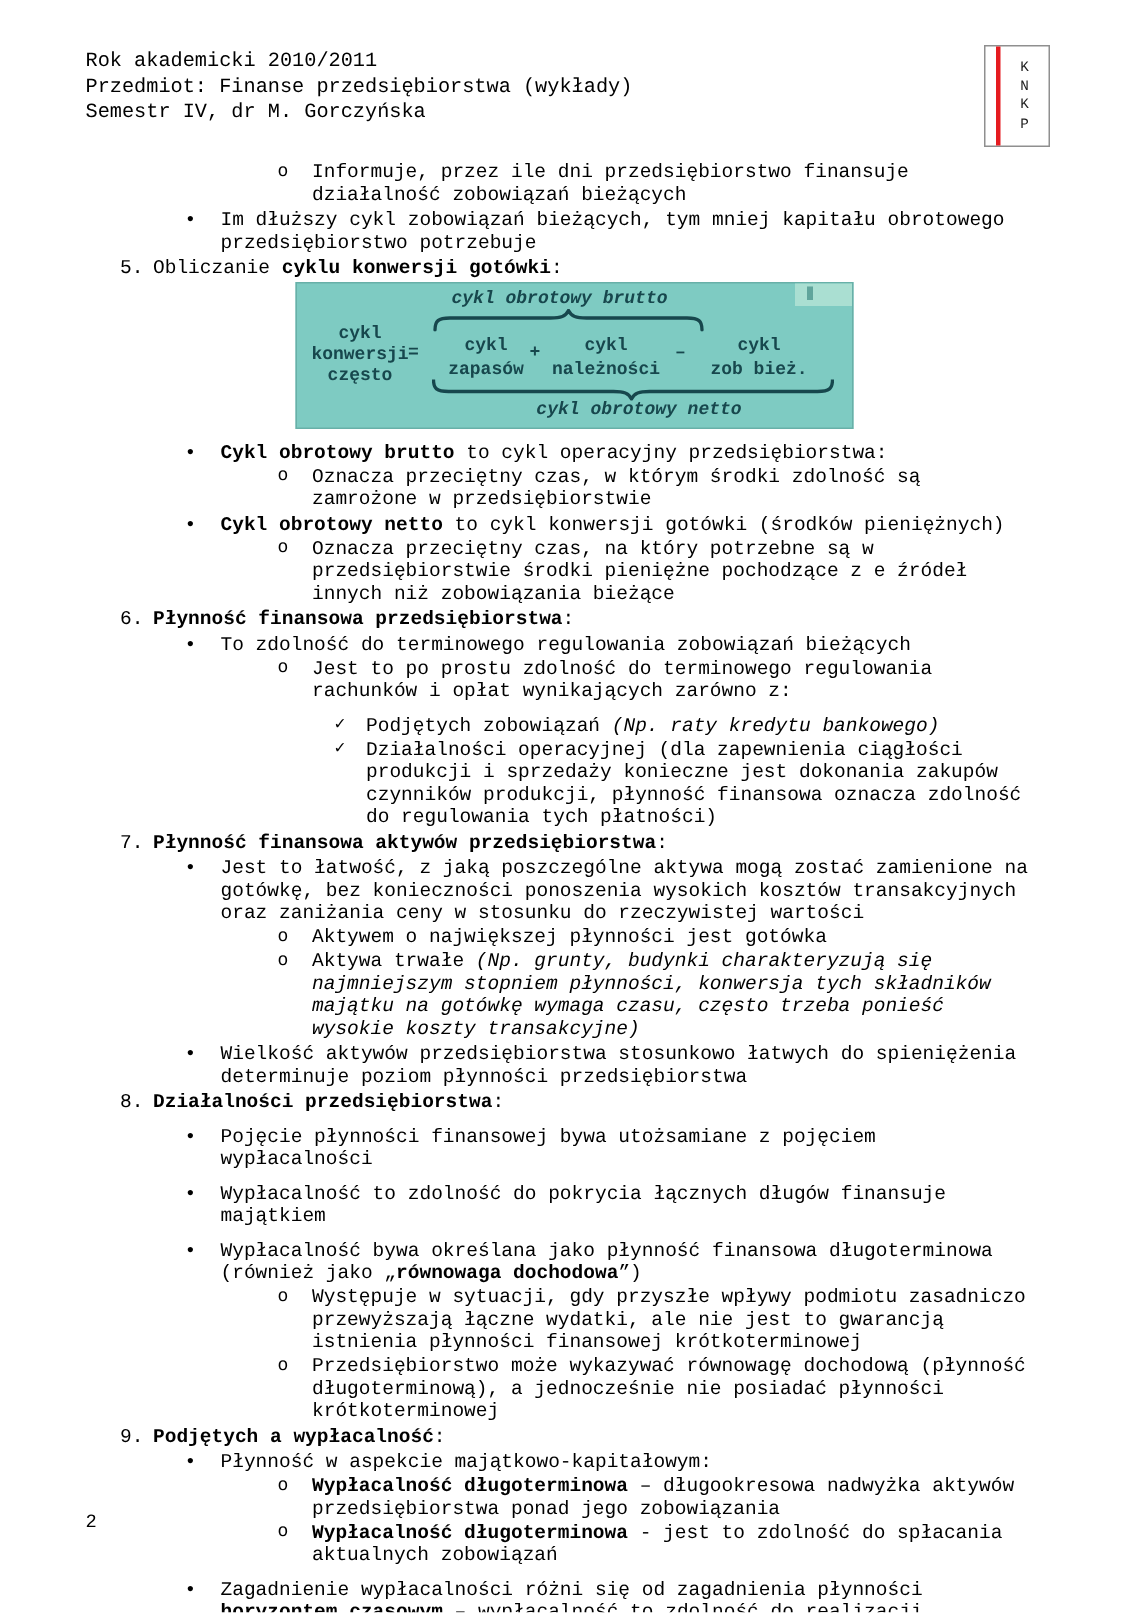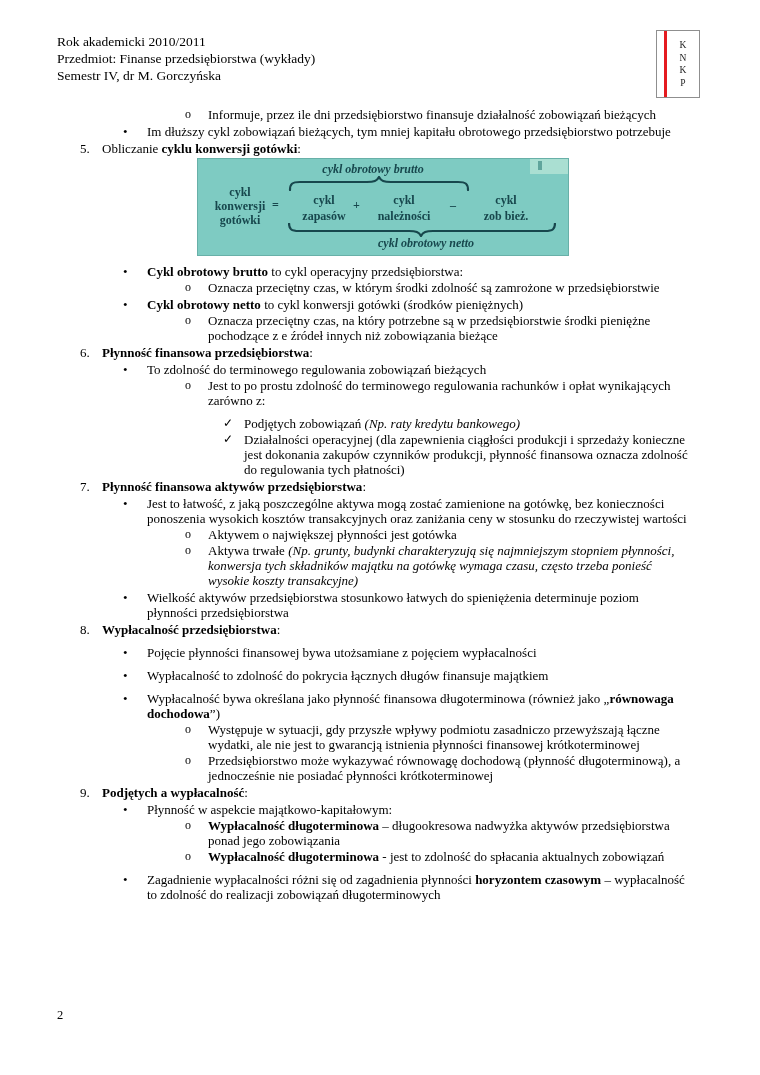--- a/index.html
+++ b/index.html
@@ -1,17 +1,17 @@
 <!DOCTYPE html>
 <html><head>
 <meta charset="utf-8">
 <style>
   html,body{margin:0;padding:0;background:#fff;}
   .page{position:relative;width:760px;height:1075px;background:#ffffff;overflow:hidden;
-        font-family:Liberation Serif, serif;color:#000;}
+        font-family:Liberation Mono, monospace;color:#000;}
   
   .header{position:absolute;left:57px;top:33px;font-size:13.5px;line-height:17px;}
   .logo-box{position:absolute;left:656px;top:30px;width:42px;height:66px;
             border:1px solid #8f8f8f;background:#fff;}
   .logo-redline{position:absolute;left:7px;top:0;width:3px;height:66px;background:#e51b20;}
   .logo-letters{position:absolute;left:12px;top:8px;width:28px;text-align:center;
                 font-size:9.5px;line-height:12.5px;color:#222;white-space:pre-line;}
   
   .content{position:absolute;left:57px;top:106px;width:633px;font-size:13px;line-height:15px;}
   .li{display:flex;align-items:flex-start;}
@@ -84,21 +84,21 @@
   <div class="diagram">
     <div class="d-patch"></div>
     <div class="d-speck"></div>
     <div class="abs d-top-label">cykl obrotowy brutto</div>
     <svg class="abs d-brace-top" width="182" height="15" viewBox="0 0 182 15">
       <path d="M2,14 C2,8 4,6 12,6 L79,6 C86,6 89,5 91,1 C93,5 96,6 103,6 L170,6 C178,6 180,8 180,14" fill="none" stroke="#17474d" stroke-width="2.2" stroke-linecap="round"></path>
     </svg>
     <div class="abs d-left">
       <div>cykl</div>
       <div>konwersji</div>
-      <div>gotówki</div>
+      <div>często</div>
     </div>
     <div class="abs d-eq">=</div>
     <div class="abs d-t1">
       <div>cykl</div>
       <div>zapasów</div>
     </div>
     <div class="abs d-plus">+</div>
     <div class="abs d-t2">
       <div>cykl</div>
       <div>należności</div>
@@ -164,21 +164,21 @@
       <div class="li t-o2">
         <span class="mk">o</span>
         <div class="tx"><span>Aktywa trwałe </span><span class="seg-i">(Np. grunty, budynki charakteryzują się najmniejszym stopniem płynności, konwersja tych składników majątku na gotówkę wymaga czasu, często trzeba ponieść wysokie koszty transakcyjne)</span></div>
       </div>
       <div class="li t-b1">
         <span class="mk">•</span>
         <div class="tx"><span>Wielkość aktywów przedsiębiorstwa stosunkowo łatwych do spieniężenia determinuje poziom płynności przedsiębiorstwa</span></div>
       </div>
       <div class="li t-num">
         <span class="mk">8.</span>
-        <div class="tx"><span class="seg-b">Wypłacalność przedsiębiorstwa</span><span>:</span></div>
+        <div class="tx"><span class="seg-b">Działalności przedsiębiorstwa</span><span>:</span></div>
       </div>
       <div class="li t-b1 spaced">
         <span class="mk">•</span>
         <div class="tx"><span>Pojęcie płynności finansowej bywa utożsamiane z pojęciem wypłacalności</span></div>
       </div>
       <div class="li t-b1 spaced">
         <span class="mk">•</span>
         <div class="tx"><span>Wypłacalność to zdolność do pokrycia łącznych długów finansuje majątkiem</span></div>
       </div>
       <div class="li t-b1 spaced">

